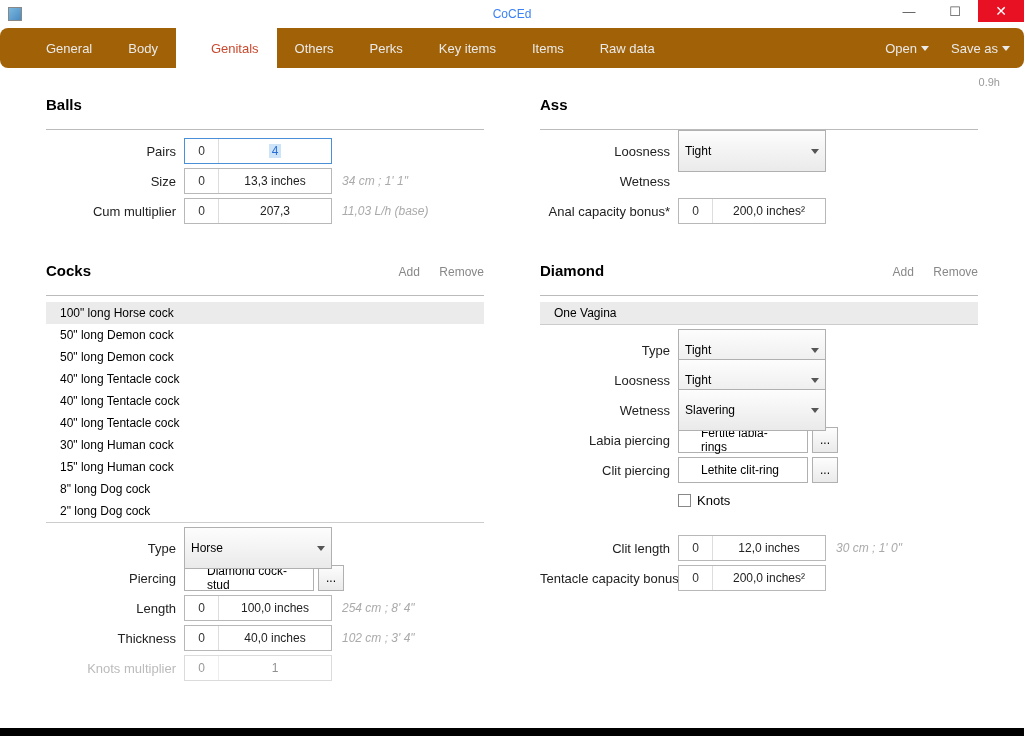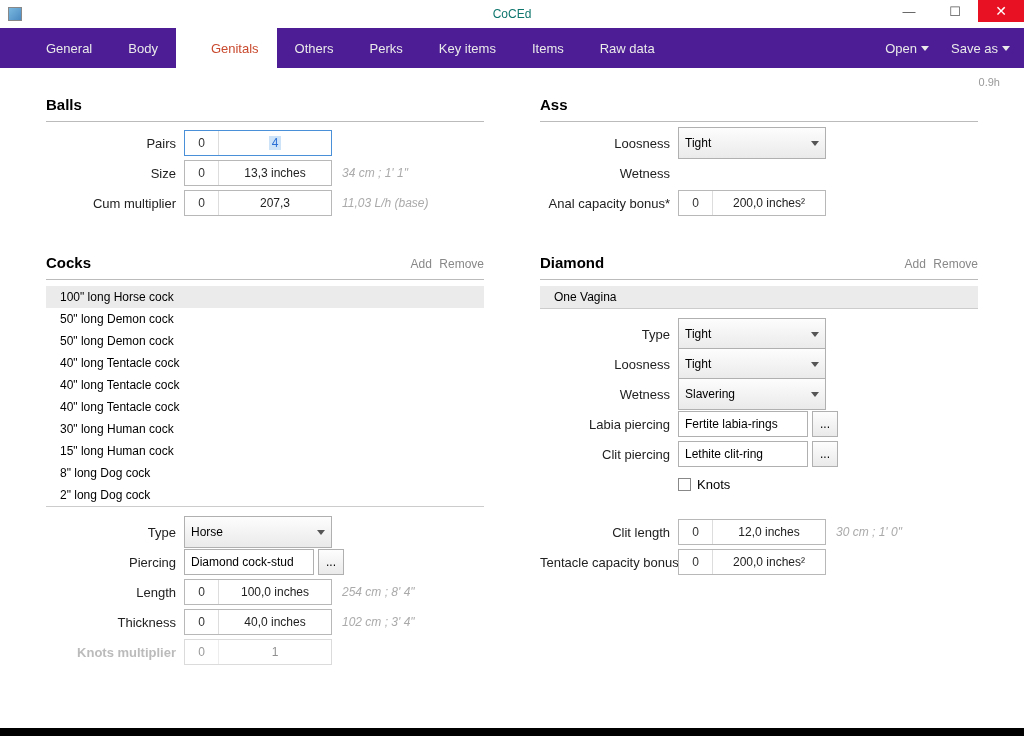--- a/index.html
+++ b/index.html
@@ -1,49 +1,49 @@
 <!DOCTYPE html>
 <html><head>
 <meta charset="utf-8">
 <style>
 * { box-sizing: border-box; margin: 0; padding: 0; font-family: "Segoe UI", Arial, sans-serif; }
 body { background: #000; width: 1024px; height: 736px; overflow: hidden; font-size: 13px; }
 .window { background: #fff; width: 1024px; height: 728px; position: relative; }
 .titlebar { height: 28px; background: #fff; display: flex; align-items: center; position: relative; }
 .titlebar .app-icon { width: 14px; height: 14px; margin-left: 8px; background: linear-gradient(135deg,#7ab8e0,#4a8ac0); border:1px solid #888; }
-.titlebar .title { position:absolute; left:0; right:0; text-align:center; color:#0f766e; font-size:12px; pointer-events:none;}
+.titlebar .title { position:absolute; left:0; right:0; text-align:center; color:#3b82f6; font-size:12px; pointer-events:none;}
 .titlebar .win-controls { position:absolute; right:0; top:0; display:flex; }
 .titlebar .win-btn { width:46px; height:22px; display:flex; align-items:center; justify-content:center; color:#555; font-size:13px; }
 .titlebar .win-btn.close { background:#e81123; color:#fff; font-size:14px; }
-.menubar { height:40px; background:#4c1d95; display:flex; align-items:stretch; padding-left:28px; position:relative; }
+.menubar { height:40px; background:#a16207; display:flex; align-items:stretch; padding-left:28px; position:relative;border-radius:8px; }
 .menubar .tab { padding:0 18px; display:flex; align-items:center; color:#eaeaea; font-size:13px; cursor:pointer; }
 .menubar .tab.active { background:#fff; color:#c94a2e;padding-left:35px; }
 .menubar .right { position:absolute; right:14px; top:0; bottom:0; display:flex; align-items:center; gap:22px; }
 .menubar .right .rbtn { color:#eaeaea; font-size:13px; display:flex; align-items:center; gap:4px; cursor:pointer;}
 .menubar .right .tri { width:0;height:0;border-left:4px solid transparent;border-right:4px solid transparent;border-top:5px solid #eaeaea;}
 .version { position:absolute; right:24px; top:76px; color:#999; font-size:11px;padding-left:36px; }
 .content { padding: 28px 46px 0 46px; display:flex; gap:56px; }
 .col { flex:1; min-width:0; }
-.section-h { font-weight:bold; font-size:15px; border-bottom:1px solid #bbb; padding-bottom:8px; margin-bottom:6px; display:flex; align-items:baseline; }
+.section-h { font-weight:bold; font-size:15px; border-bottom:1px solid #bbb; padding-bottom:16px; margin-bottom:6px; display:flex; align-items:baseline; }
 .section-h .actions { margin-left:auto; font-weight:normal; font-size:12px; color:#888; }
-.section-h .actions span { margin-left:4px; cursor:pointer; }
+.section-h .actions span { margin-left:16px; cursor:pointer; }
 .row { display:flex; align-items:center; height:30px; }
 .row .label { width:138px; text-align:right; padding-right:8px; color:#222; white-space:nowrap;}
-.row .label.dim { color:#bbb;font-weight:bold; }
+.row .label.dim { color:#bbb; }
 .row .hint { color:#aaa; font-style:italic; font-size:12px; margin-left:10px; }
 .compound { display:flex; border:1px solid #b8b8b8; height:26px; width:148px; background:#fff; }
 .compound.sel { border:1px solid #4a90d9; }
 .compound .seg { display:flex; align-items:center; justify-content:center; font-size:12px; }
 .compound .seg.z { width:34px; border-right:1px solid #ddd; color:#333; }
 .compound .seg.v { flex:1; color:#222; }
 .compound.sel .seg.v { color:#000; }
 .seltxt { color:#2a6fd6; background:#cde3f8; padding:0 3px; }
-.dropdown { width:148px; height:32px; border:1px solid #b0b0b0; background:linear-gradient(#fdfdfd,#eaeaea); display:flex; align-items:center; padding:0 6px; font-size:12px; position:relative; }
+.dropdown { width:148px; height:42px; border:1px solid #b0b0b0; background:linear-gradient(#fdfdfd,#eaeaea); display:flex; align-items:center; padding:0 6px; font-size:12px; position:relative; }
 .dropdown .dd-arrow { position:absolute; right:6px; width:0;height:0;border-left:4px solid transparent;border-right:4px solid transparent;border-top:5px solid #555;}
-.txtbtn { width:130px; height:26px; border:1px solid #b0b0b0; background:#fff; display:flex; align-items:center; padding:0 6px; font-size:12px;}
+.txtbtn { width:130px; height:26px; border:1px solid #b0b0b0; background:#fff; display:flex; align-items:center; padding:0 22px; font-size:12px;}
 .ellips { width:26px; height:26px; border:1px solid #b0b0b0; background:linear-gradient(#fdfdfd,#eaeaea); display:flex; align-items:center; justify-content:center; font-size:12px; margin-left:4px; cursor:pointer;}
 .list { border-bottom:1px solid #ccc; margin-bottom:10px; }
 .list .item { height:22px; display:flex; align-items:center; padding-left:14px; font-size:12px; }
 .list .item.sel { background:#ebebeb; }
 .chk { width:13px; height:13px; border:1px solid #888; margin-right:6px; display:inline-block; vertical-align:middle;}
 .spacer { height:18px; }
 </style>
 </head>
 <body>
 

